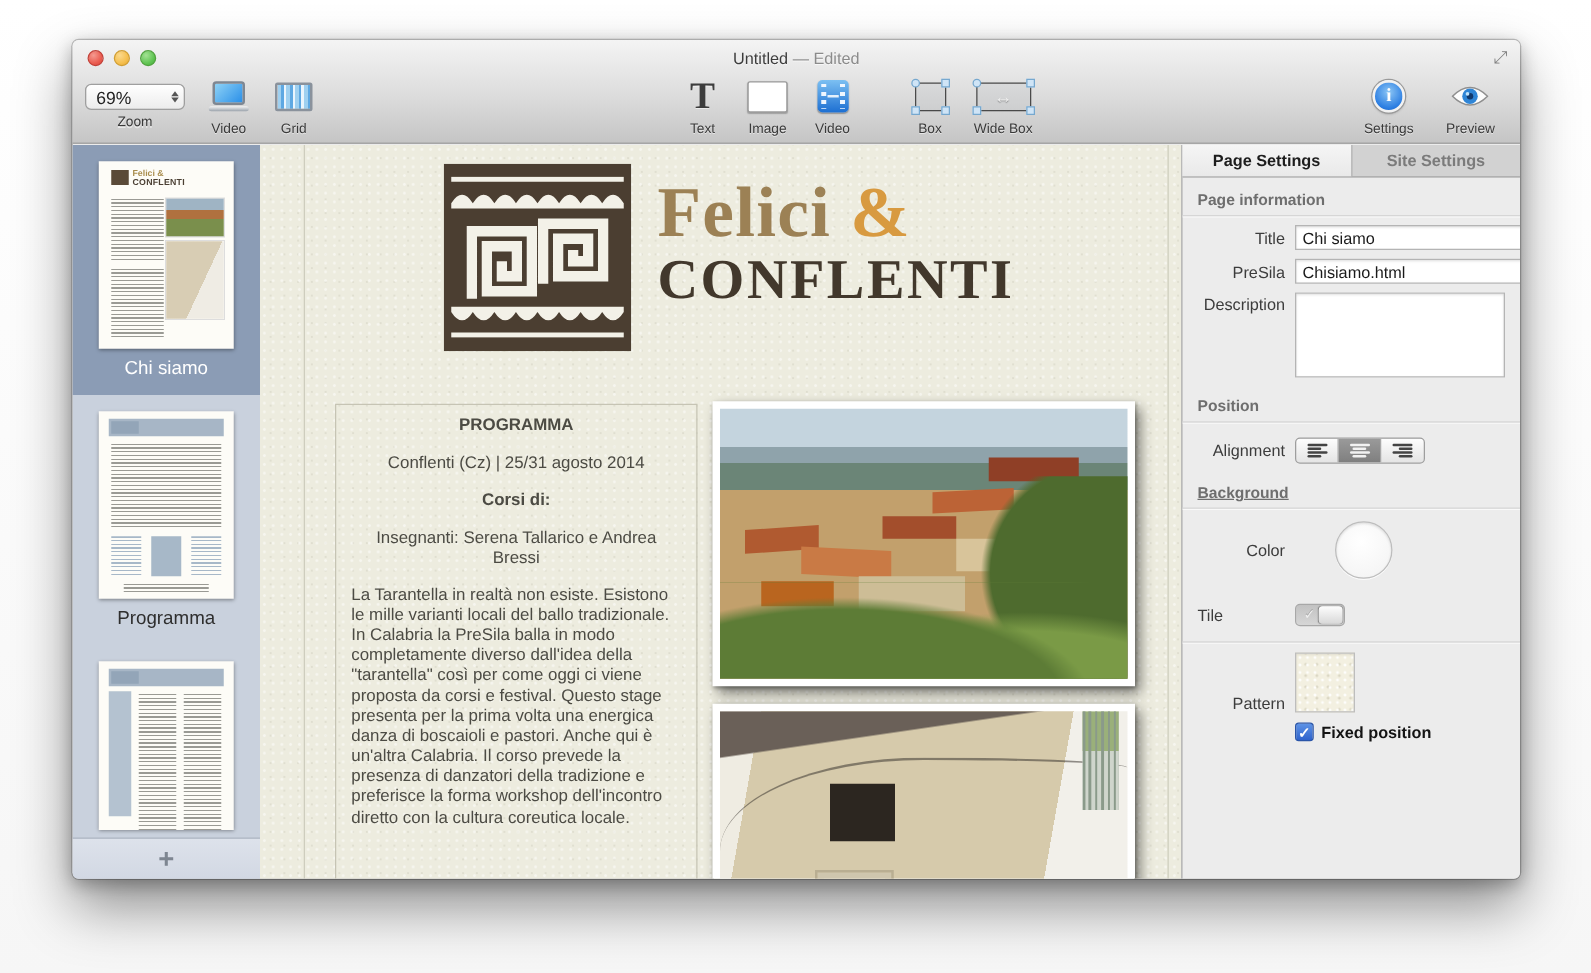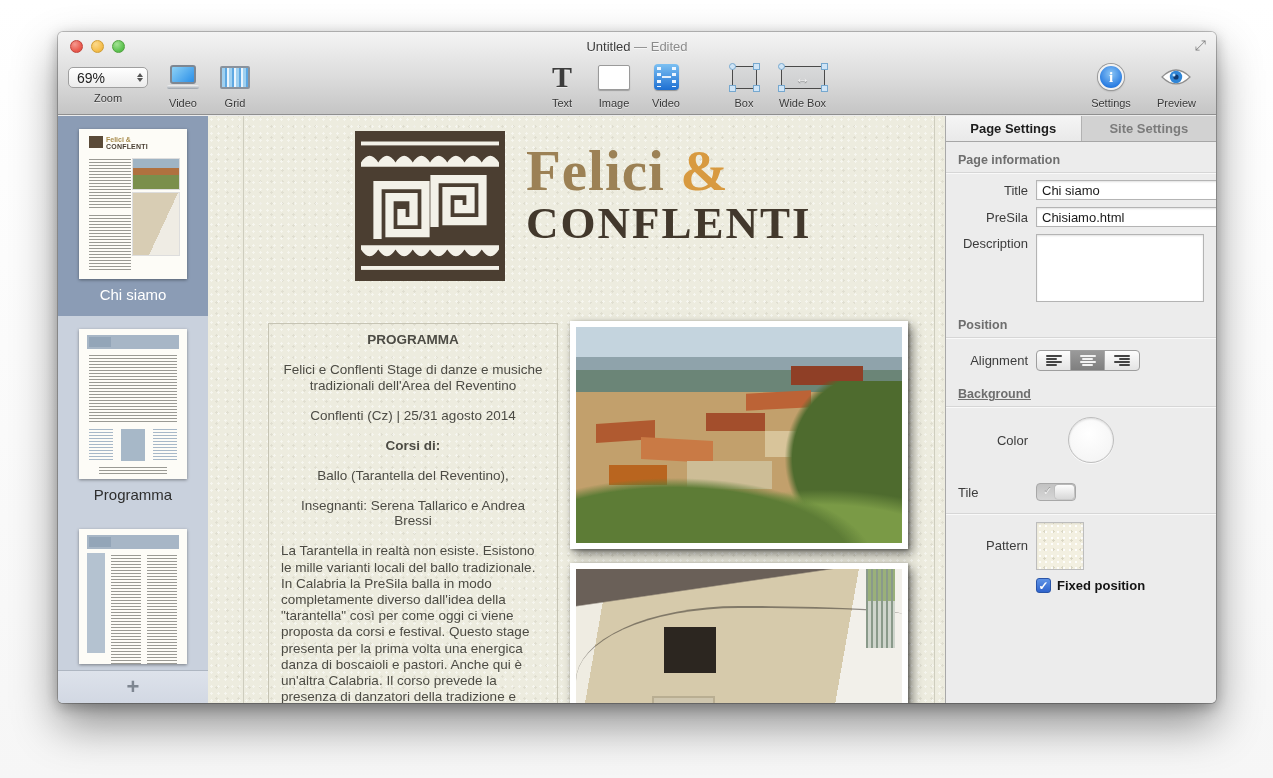--- a/index.html
+++ b/index.html
@@ -375,24 +375,22 @@
         <path d="M4 79 q5.8 9 11.5 0 q5.8 9 11.5 0 q5.8 9 11.5 0 q5.8 9 11.5 0 q5.8 9 11.5 0 q5.8 9 11.5 0 q5.8 9 11.5 0 q5.8 9 11.5 0 l0 -2.8 l-92 0 Z" fill="#f3f1e8"></path>
         <rect x="4" y="90" width="92" height="2.6" fill="#f3f1e8"></rect>
       </svg>
       <div class="logo-text">
         <div class="l1"><span>Felici</span><span class="amp"> &amp;</span></div>
         <div class="l2">CONFLENTI</div>
       </div>
 
       <div class="prog-block">
         <p class="bold">PROGRAMMA</p>
-        <p>Felici e Conflenti Stage di danze e musiche tradizionali dell'Area del Reventino</p>
         <p>Conflenti (Cz) | 25/31 agosto 2014</p>
         <p class="bold">Corsi di:</p>
-        <p>Ballo (Tarantella del Reventino),</p>
         <p>Insegnanti: Serena Tallarico e Andrea Bressi</p>
         <p class="para">La Tarantella in realtà non esiste. Esistono le mille varianti locali del ballo tradizionale. In Calabria la PreSila balla in modo completamente diverso dall'idea della "tarantella" così per come oggi ci viene proposta da corsi e festival. Questo stage presenta per la prima volta una energica danza di boscaioli e pastori. Anche qui è un'altra Calabria. Il corso prevede la presenza di danzatori della tradizione e preferisce la forma workshop dell'incontro diretto con la cultura coreutica locale.</p>
 
       </div>
 
       <div class="photo photo1">
         <div class="ph-inner ph1">
           <span class="roof" style="left:6%; top:44%; width:18%; height:9%; background:#b05a30; transform:skewY(-4deg);"></span>
           <span class="roof" style="left:20%; top:52%; width:22%; height:10%; background:#c97a45; transform:skewY(3deg);"></span>
           <span class="roof" style="left:40%; top:40%; width:18%; height:8%; background:#a34e2c;"></span>
@@ -483,21 +481,21 @@
       <div class="row" style="margin-top:20px;align-items:center;">
         <span class="rlabel" style="text-align:left; width:70px;">Tile</span>
         <span class="toggle">
           <span class="chk">✓</span>
           <span class="knob"></span>
         </span>
       </div>
 
       <div class="sec-div" style="margin-top:12px;"></div>
 
-      <div class="row top" style="margin-top:8px;">
+      <div class="row top" style="margin-top:8px;align-items:flex-end;">
         <span class="rlabel" style="margin-top:16px;">Pattern</span>
         <span class="pattern-swatch"></span>
       </div>
 
       <div class="chk-row">
         <span class="checkbox">✓</span>
         <span class="clabel">Fixed position</span>
       </div>
     </div>
 

